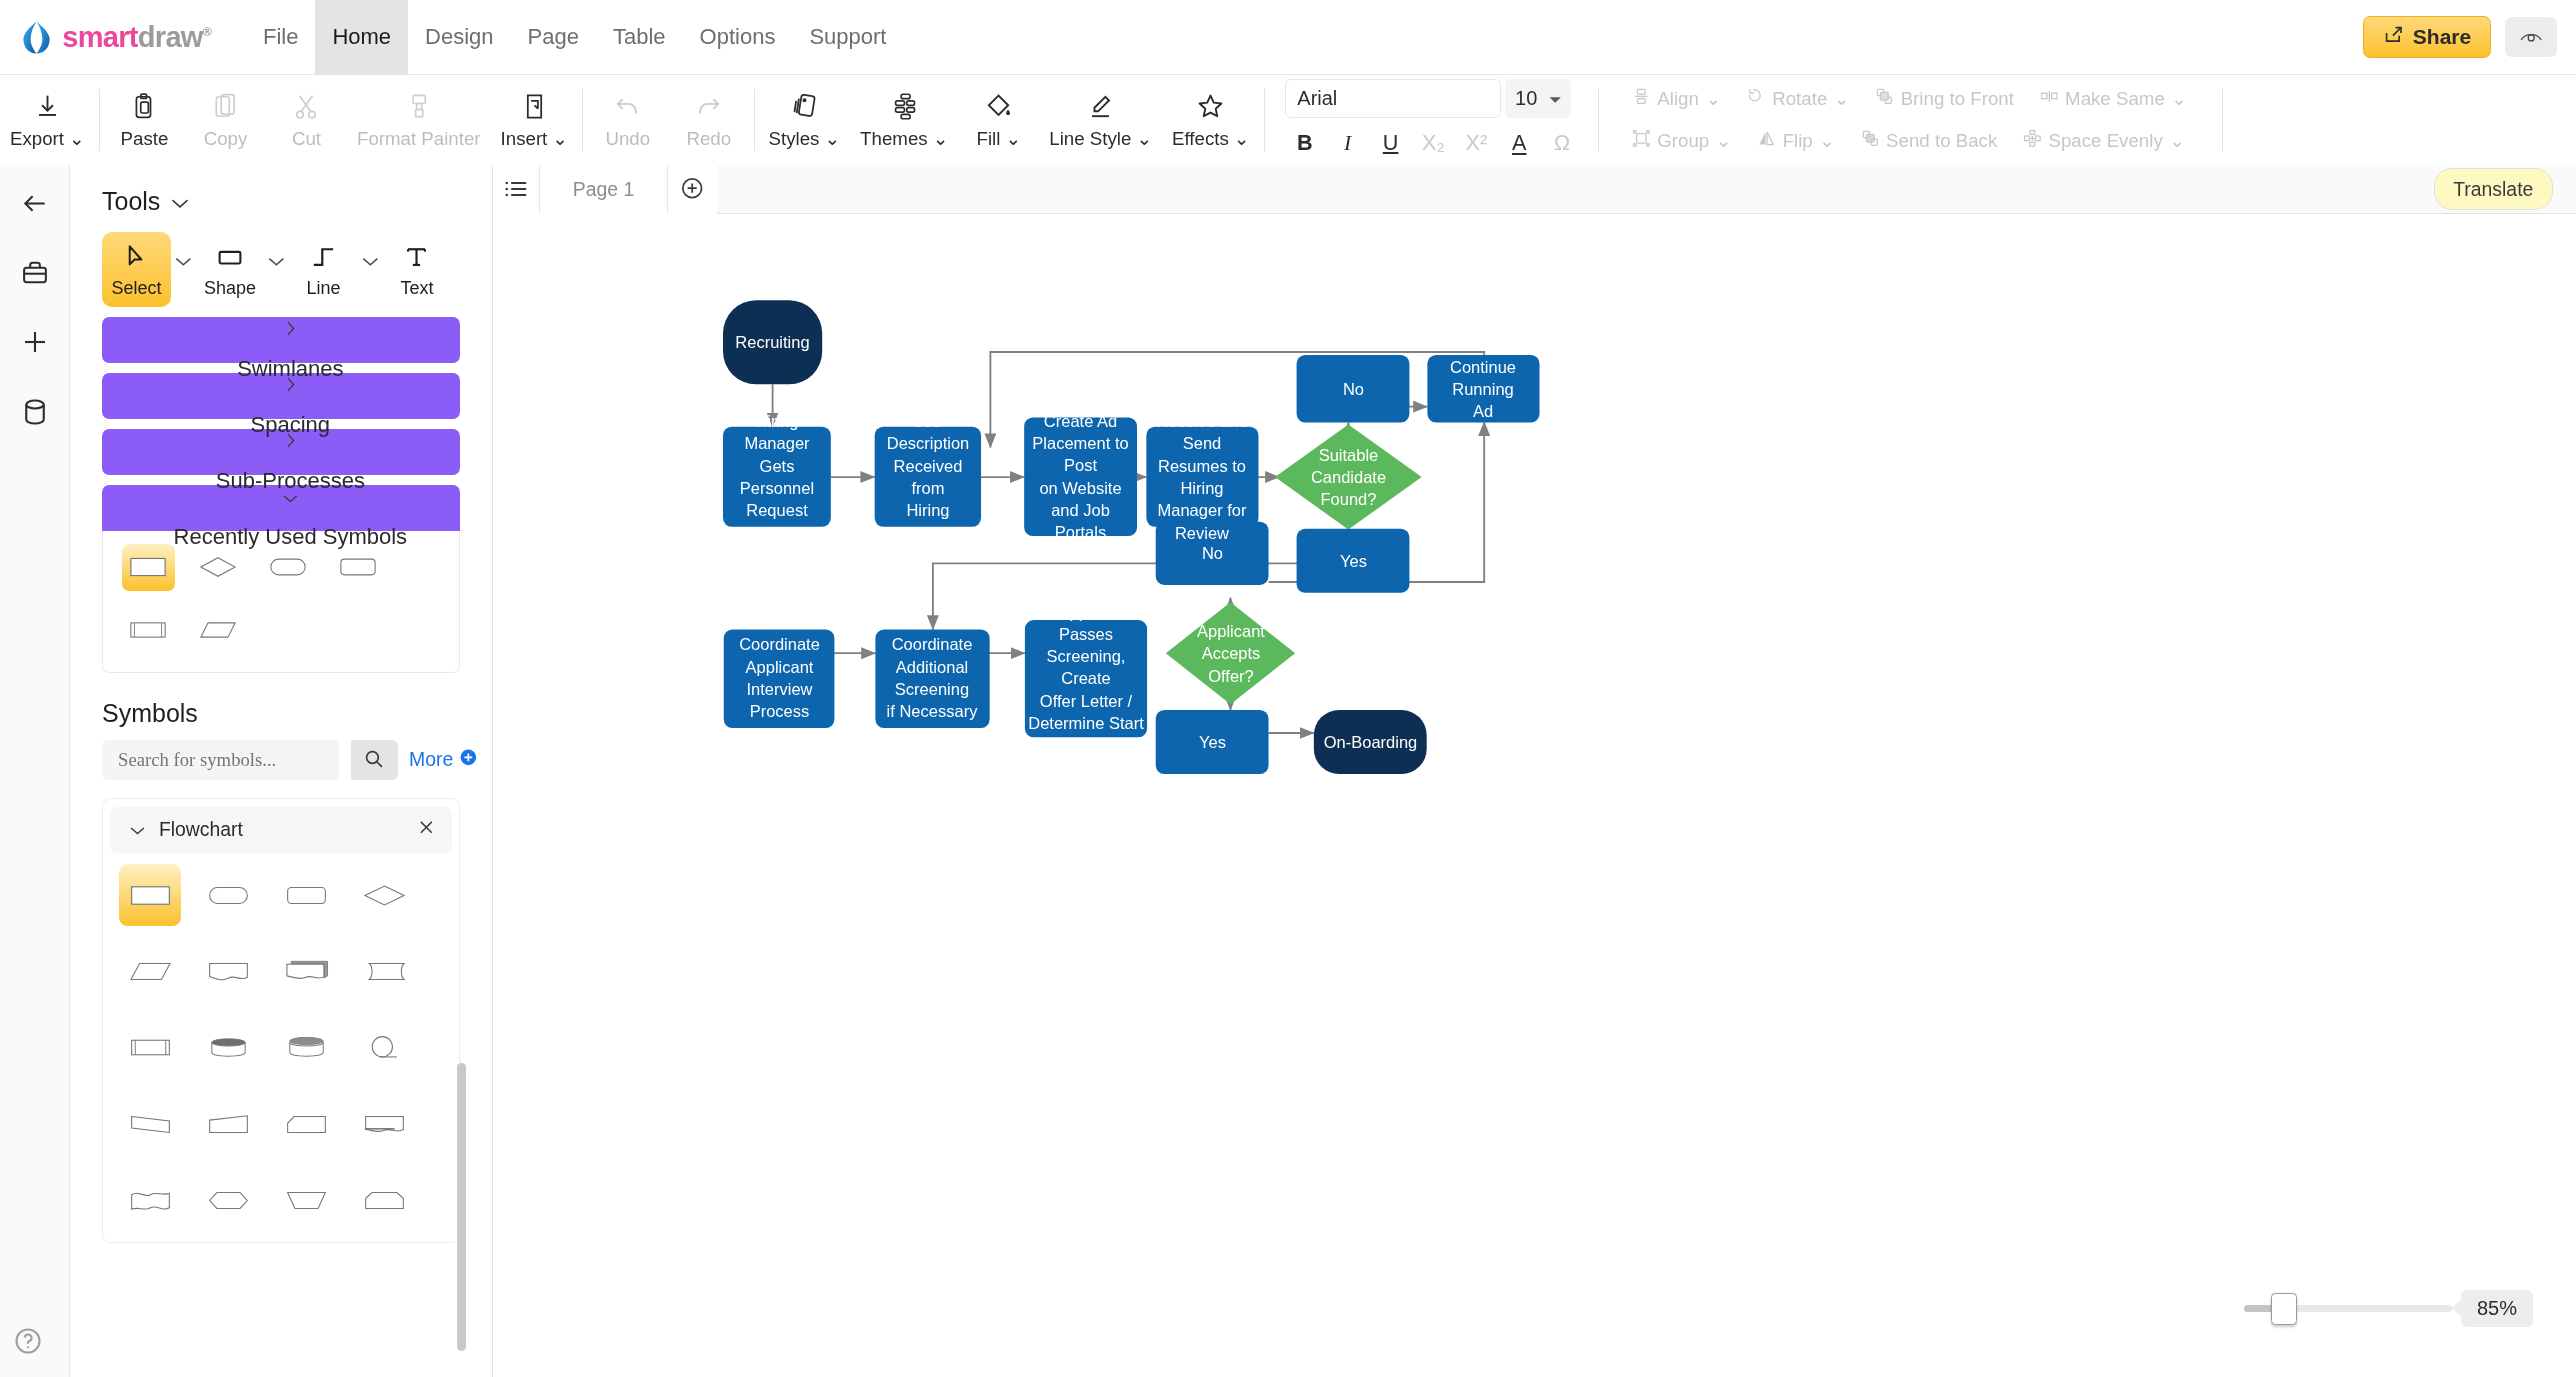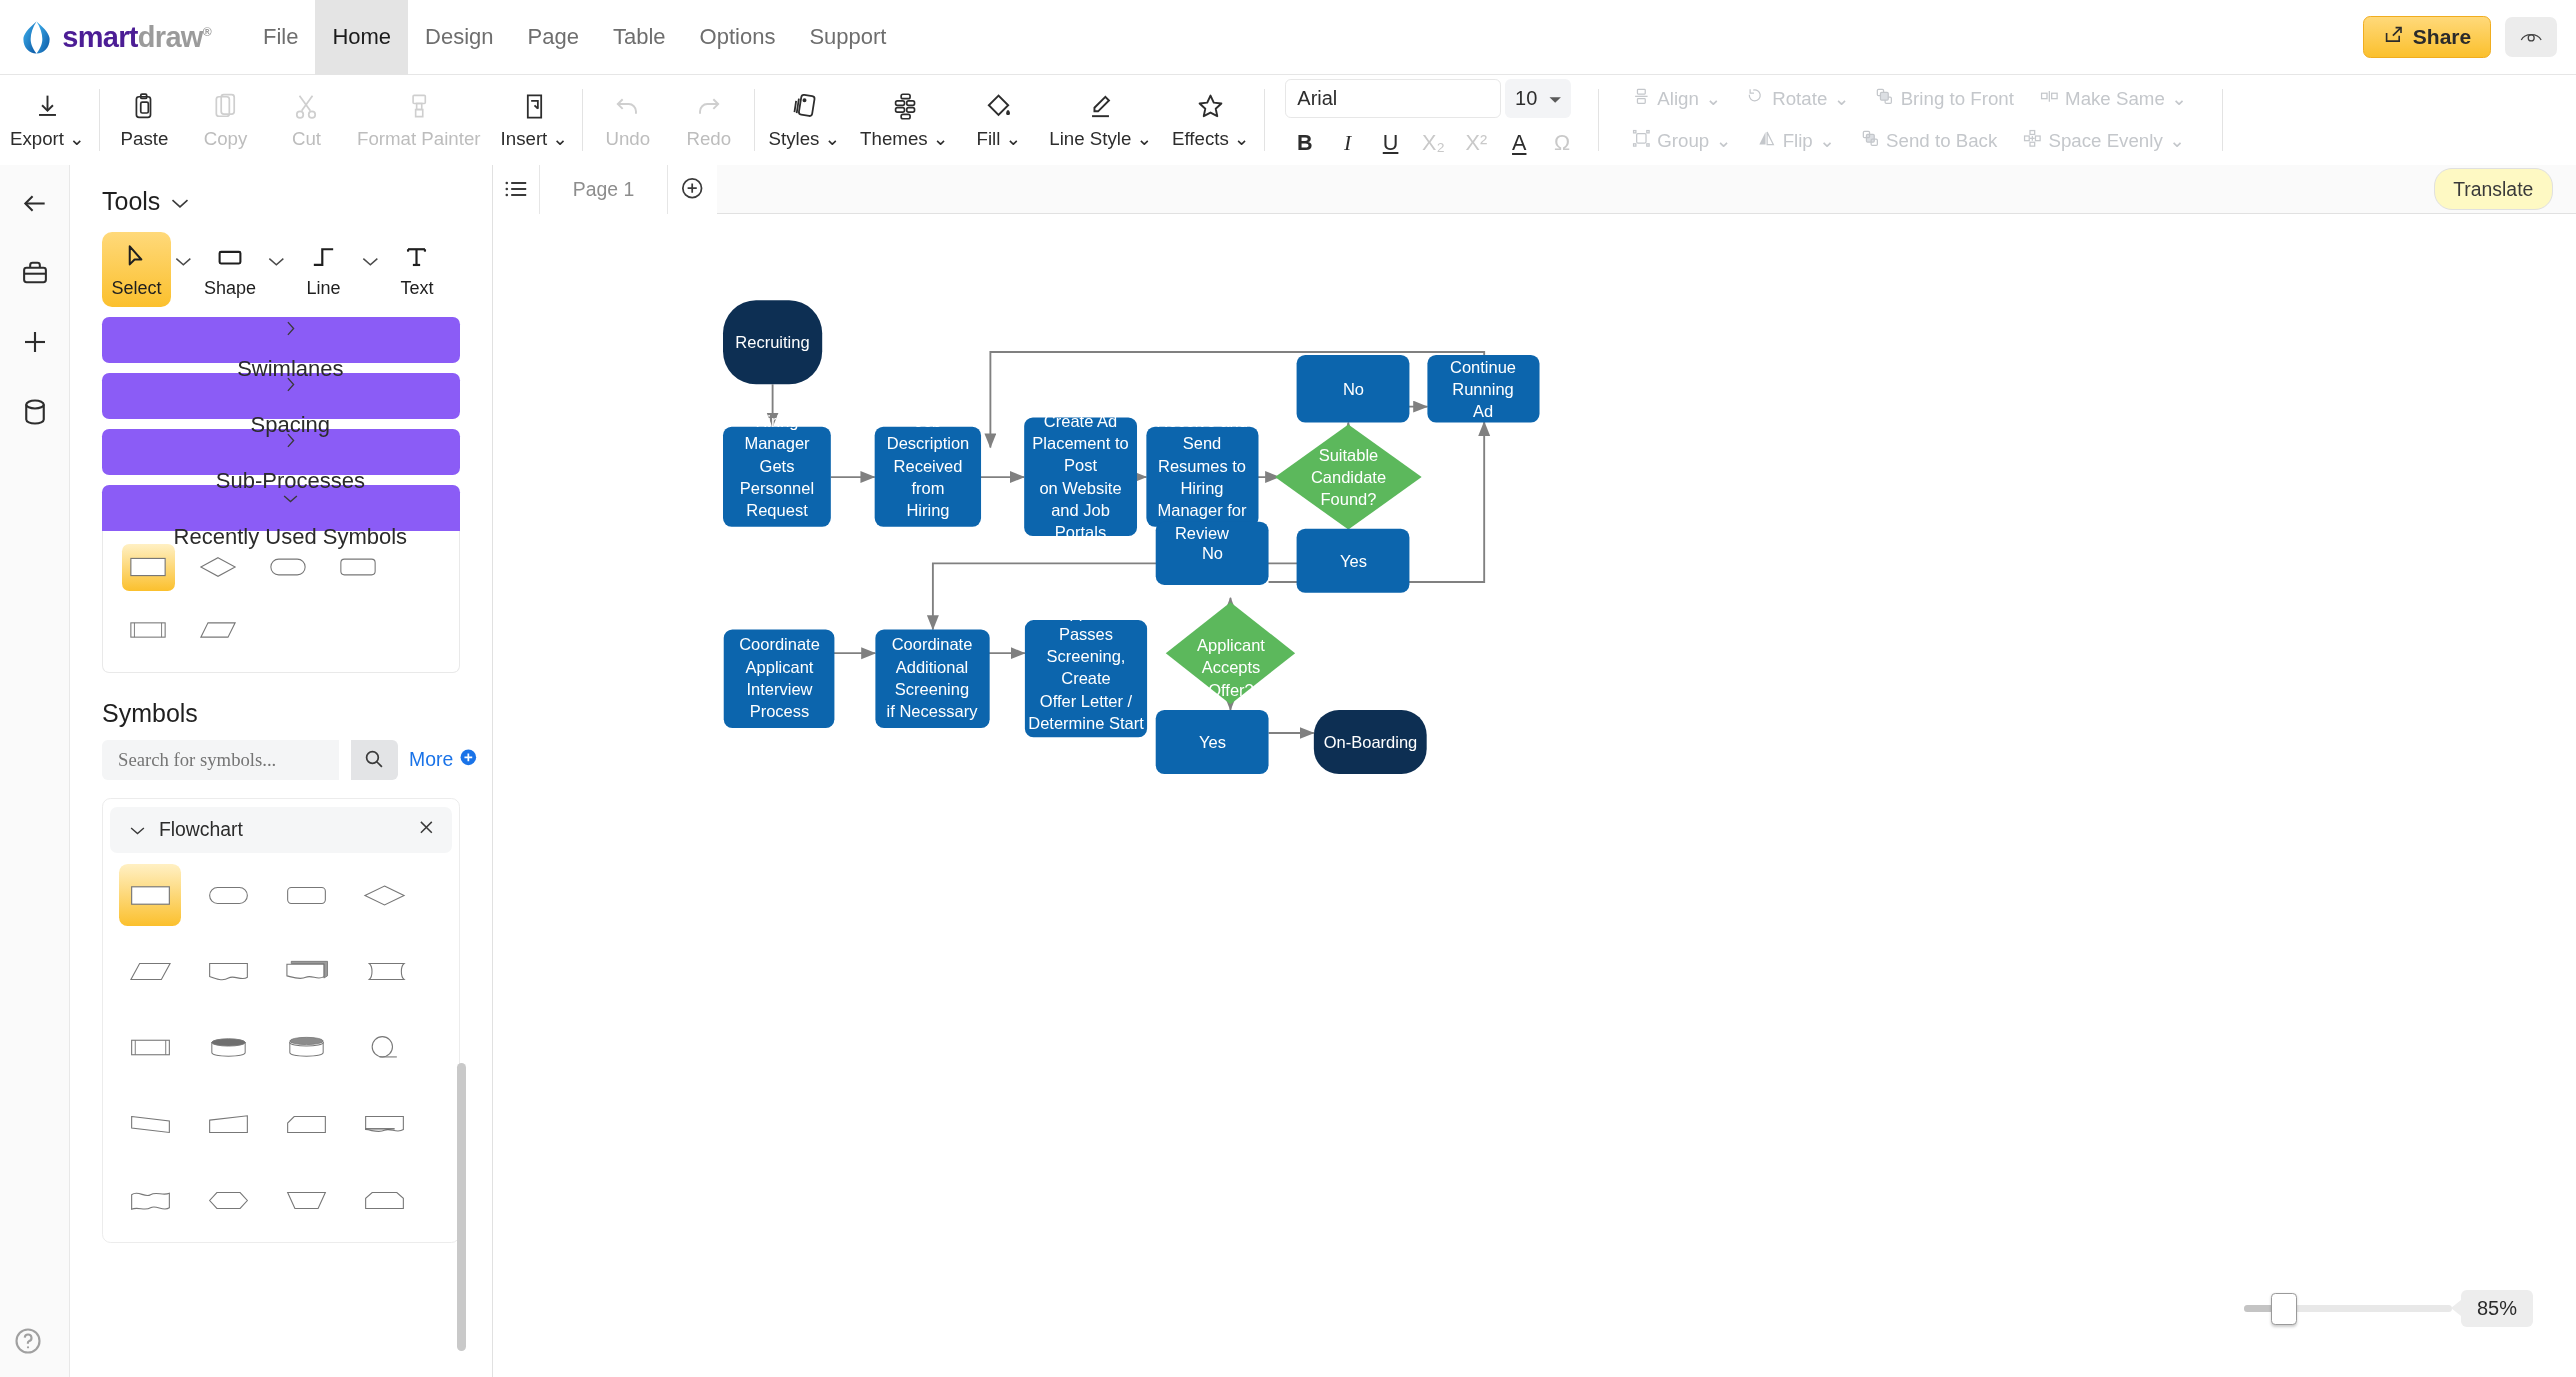--- a/index.html
+++ b/index.html
@@ -13,21 +13,21 @@
 
   
   .menubar {
     position: absolute; top: 0; left: 0; width: 2576px; height: 75px;
     background: #ffffff; display: flex; align-items: center;
     border-bottom: 0.7px solid #e6e6e6;
   }
   .logo-wrap { display: flex; align-items: center; padding-left: 18.7px; }
   .logo-mark { width: 35px; height: 35px; margin-right: 8.6px; }
   .logo-text { font-size: 29px; font-weight: bold; letter-spacing: -0.7px; }
-  .logo-text .smart { color: #4c1d95; }
+  .logo-text .smart { color: #ec4899; }
   .logo-text .draw { color: #9b9b9b; }
   .logo-text .tm { color: #9b9b9b; font-size: 12.2px; vertical-align: super; }
 
   .menu-items { display: flex; align-items: stretch; height: 75px; margin-left: 35px; }
   .menu-item {
     display: flex; align-items: center; padding: 0 17px;
     font-size: 22px; color: #6e6e6e; height: 75px; cursor: pointer;
   }
   .menu-item.active { background: #e4e4e4; color: #1b1b1b; }
 
@@ -987,21 +987,21 @@
     <div class="node-label" style="left:231px;top:415px;width:111px;height:98px">Coordinate
 Applicant Interview
 Process</div>
     <div class="node-label" style="left:382px;top:415px;width:114px;height:98px">Coordinate
 Additional Screening
 if Necessary</div>
     <div class="node-label" style="left:532px;top:406px;width:122px;height:117px">If Applicant Passes
 Screening, Create
 Offer Letter /
 Determine Start Date</div>
-    <div class="node-label" style="left:689px;top:417px;width:98px;height:73px">Applicant
+    <div class="node-label" style="left:689px;top:403px;width:98px;height:73px">Applicant
 Accepts Offer?</div>
     <div class="node-label" style="left:663px;top:496px;width:113px;height:64px">Yes</div>
     <div class="node-label" style="left:821px;top:496px;width:113px;height:64px">On-Boarding</div>
   </div>
 
   <div class="zoombar">
     <div class="zoom-track">
       <div class="zoom-fill"></div>
       <div class="zoom-thumb"></div>
     </div>

